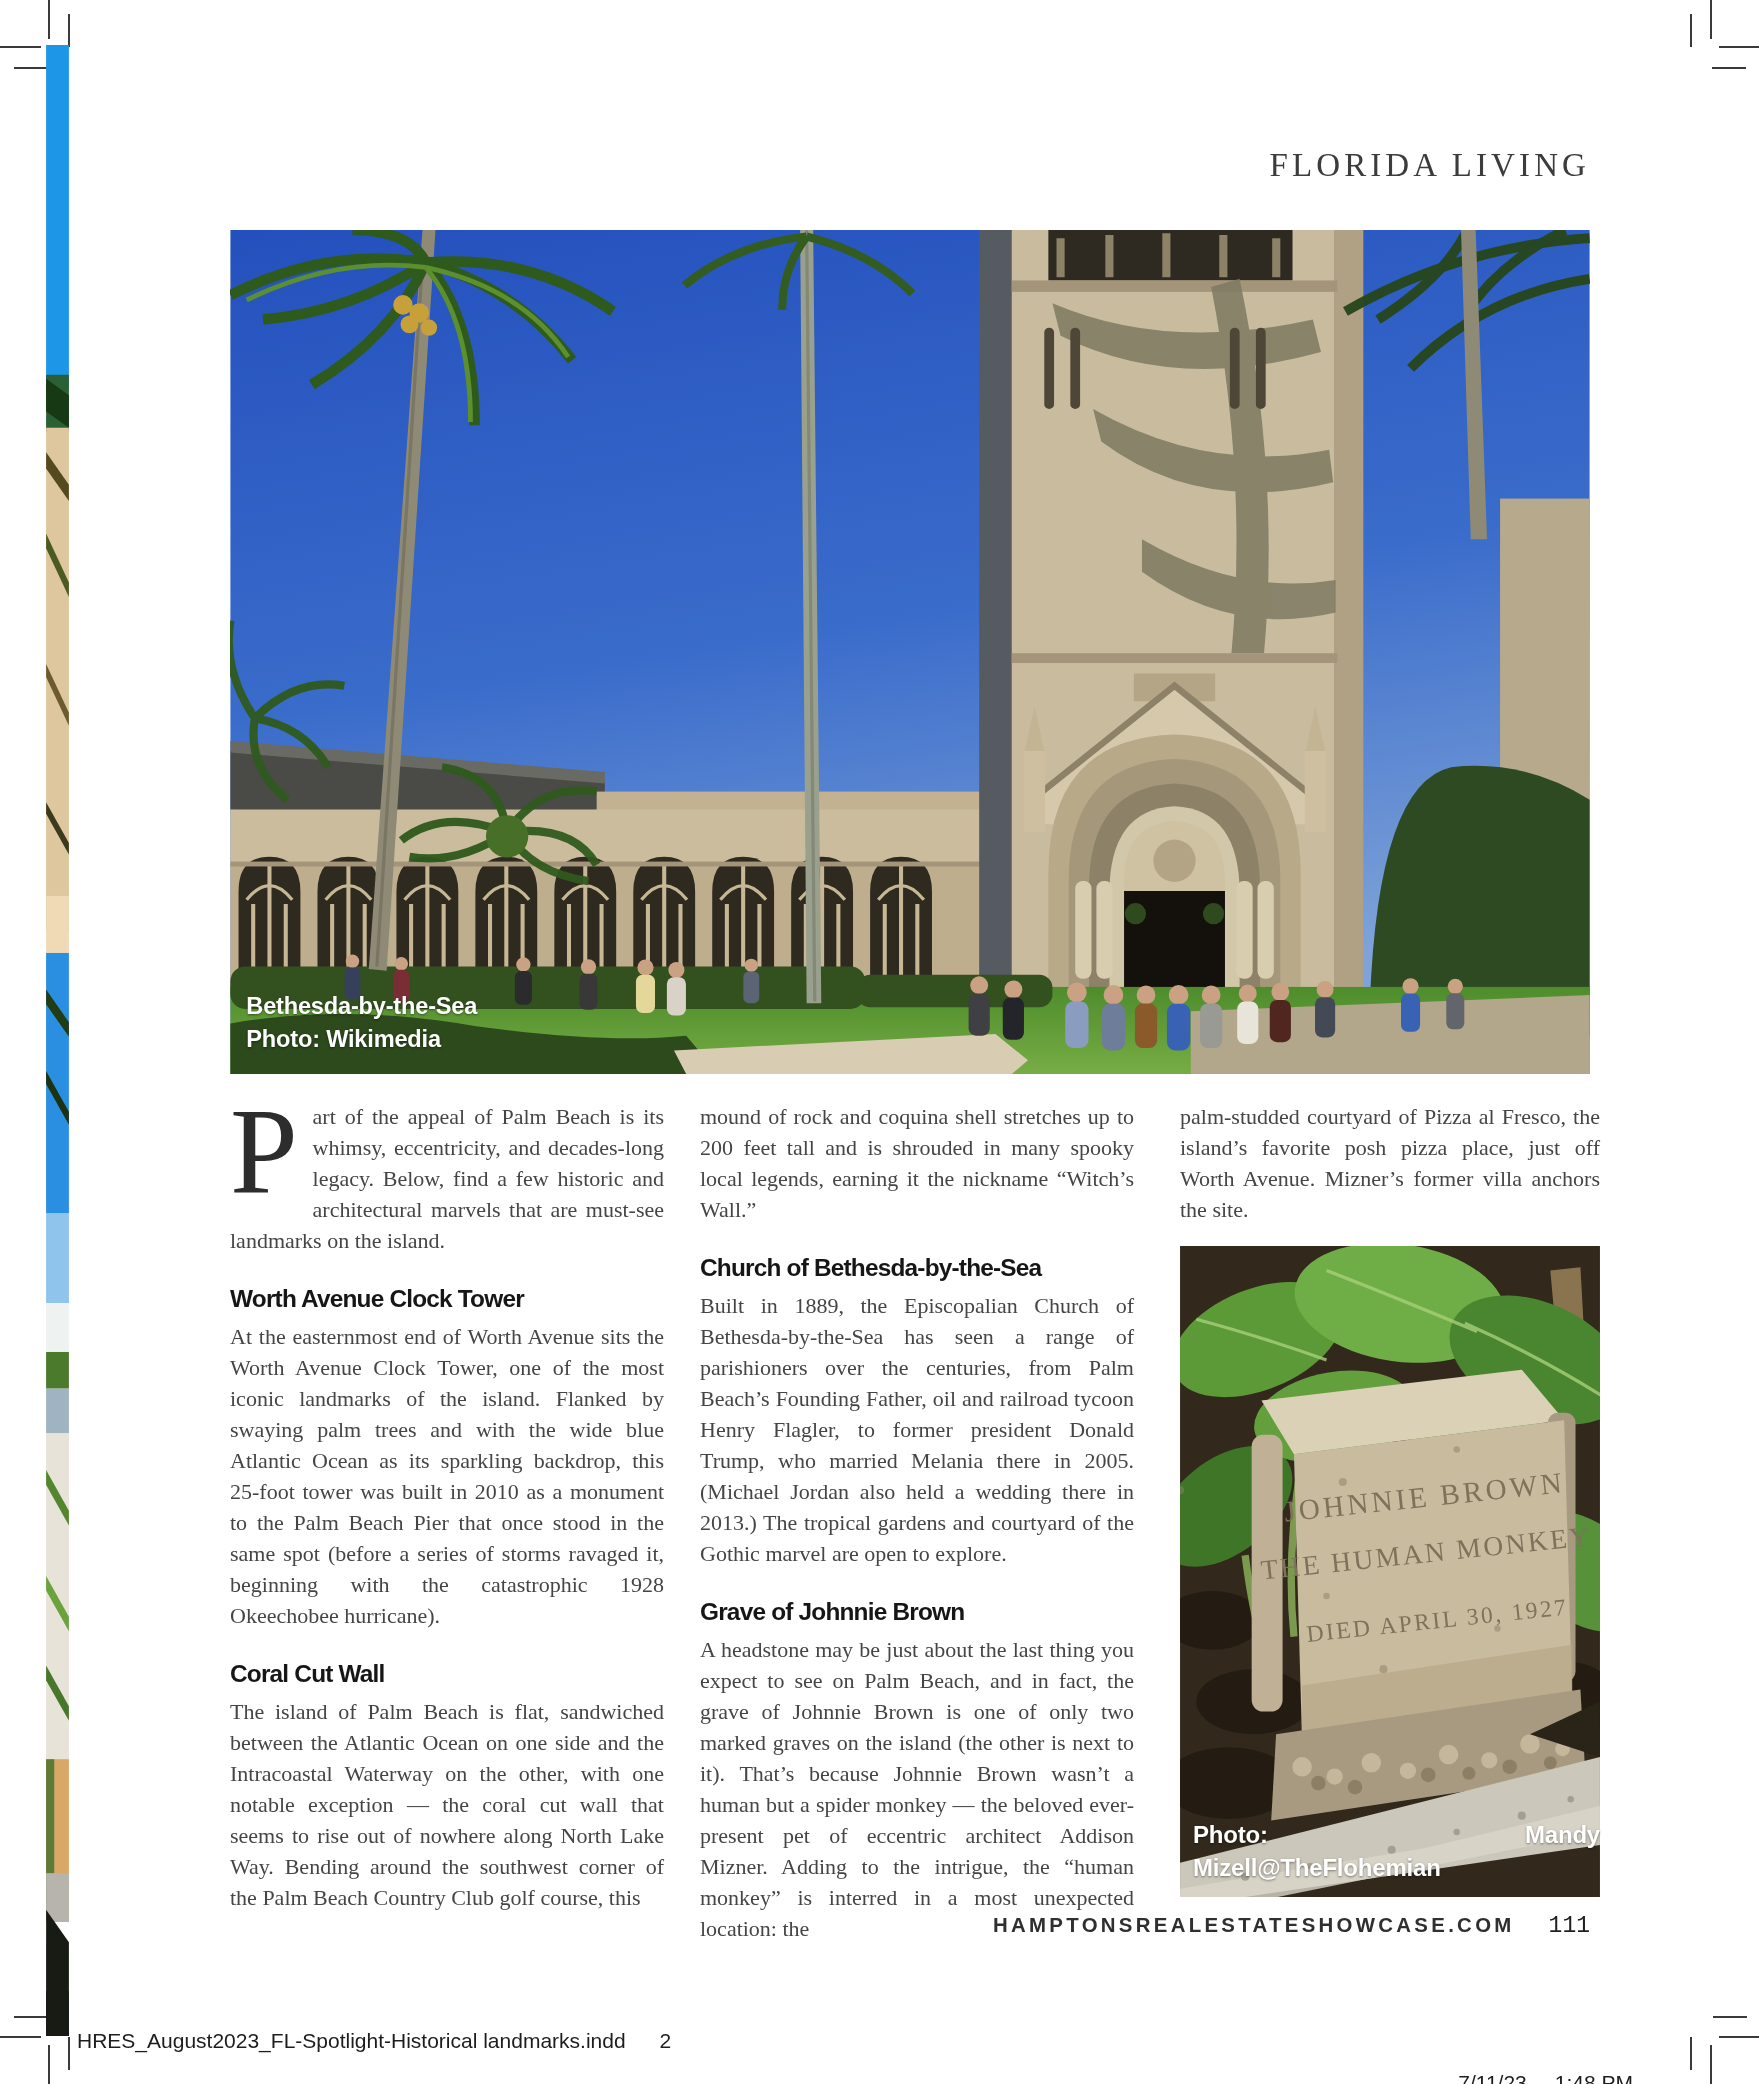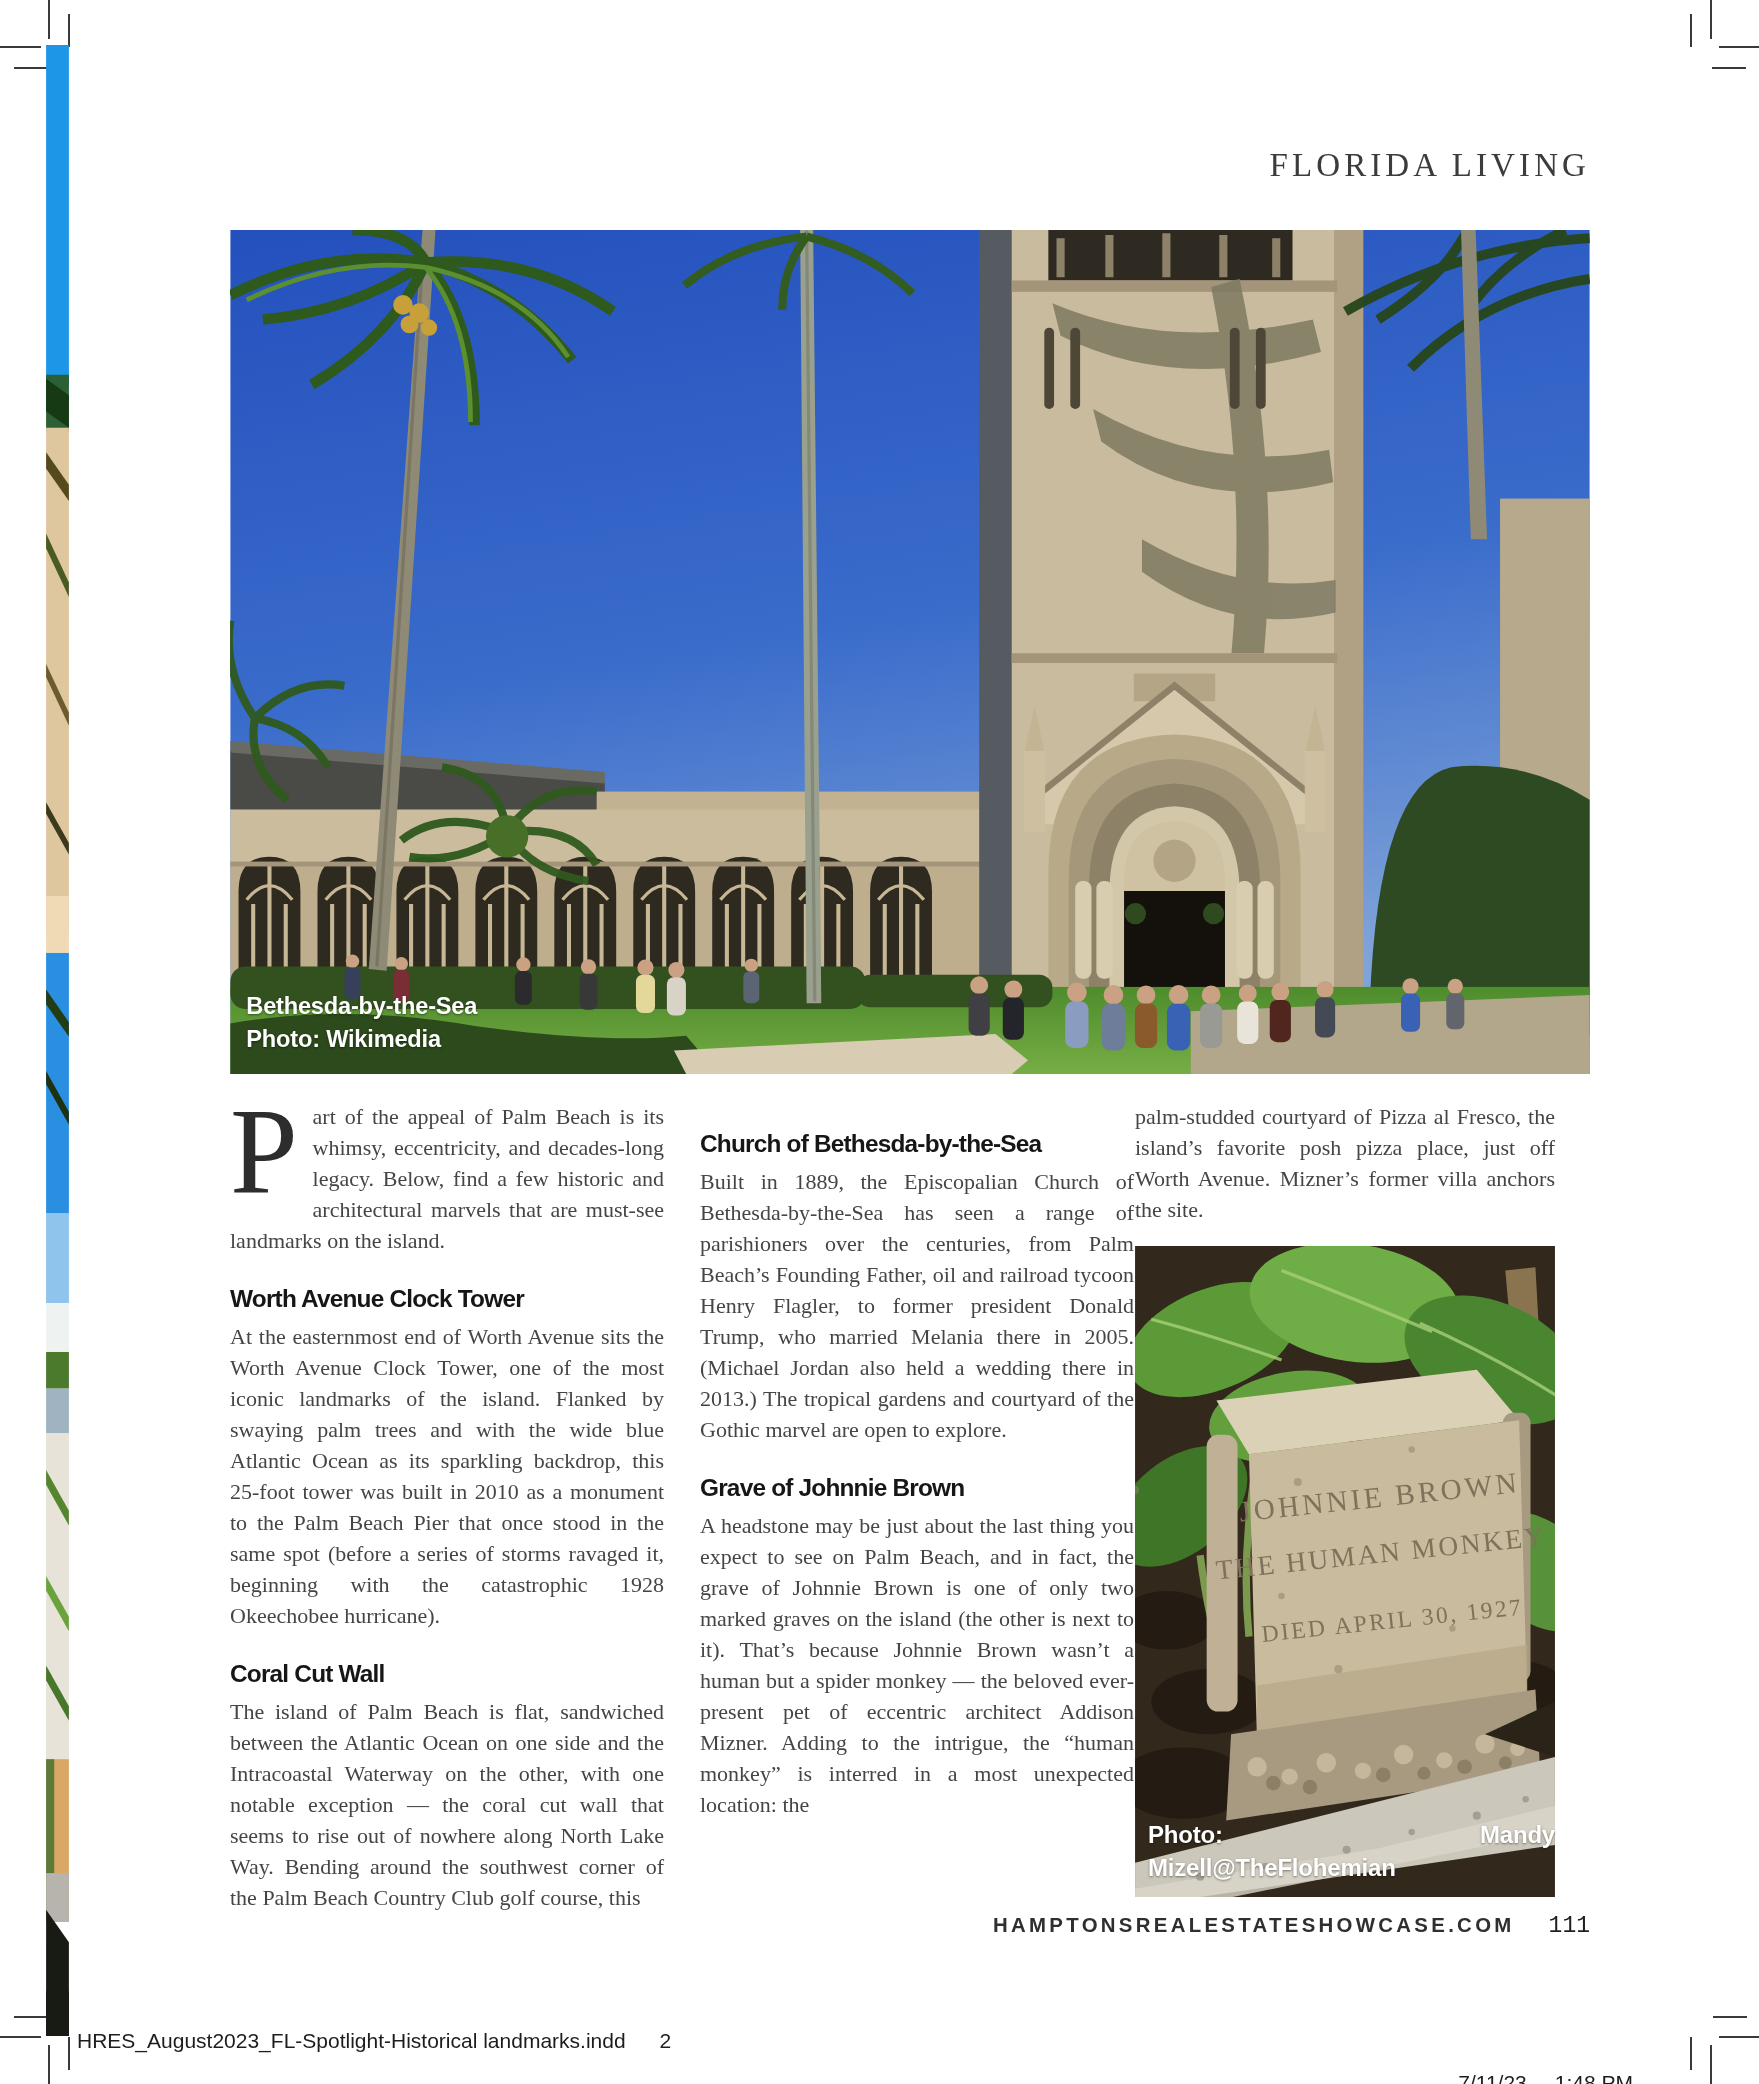--- a/index.html
+++ b/index.html
@@ -26,21 +26,21 @@
     font-family:Liberation Sans, sans-serif;font-weight:bold;
     font-size:23.6px;line-height:33px;letter-spacing:-0.2px;
     text-shadow:0 0.8px 2.4px rgba(0,0,0,.45);
   }
   
   .col{position:absolute;top:1101px;color:#454545;font-size:22px;line-height:31px;
        text-align:justify;}
   .col p{margin:0;}
   .col1{left:230px;width:434px;}
   .col2{left:700px;width:434px;}
-  .col3{left:1135px;width:420px;}
+  .col3{left:1180px;width:420px;}
   .heading{
     font-family:"Liberation Sans",sans-serif;font-weight:bold;color:#161616;
     font-size:24.4px;line-height:28px;letter-spacing:-0.8px;text-align:left;
     margin:29px 0 8.1px 0;
   }
   .dropcap{
     float:left;font-size:122px;line-height:88px;color:#2d2d2d;
     margin:6.5px 14.7px 0 0;font-family:"Liberation Serif",serif;
   }
   
@@ -336,20 +336,21 @@
 
 <div class="col col1">
   <p><span class="dropcap">P</span><span>art of the appeal of Palm Beach is its whimsy, eccentricity, and decades-long legacy. Below, find a few historic and architectural marvels that are must-see landmarks on the island.</span></p>
   <h3 class="heading">Worth Avenue Clock Tower</h3>
   <p>At the easternmost end of Worth Avenue sits the Worth Avenue Clock Tower, one of the most iconic landmarks of the island. Flanked by swaying palm trees and with the wide blue Atlantic Ocean as its sparkling backdrop, this 25-foot tower was built in 2010 as a monument to the Palm Beach Pier that once stood in the same spot (before a series of storms ravaged it, beginning with the catastrophic 1928 Okeechobee hurricane).</p>
   <h3 class="heading">Coral Cut Wall</h3>
   <p>The island of Palm Beach is flat, sandwiched between the Atlantic Ocean on one side and the Intracoastal Waterway on the other, with one notable exception — the coral cut wall that seems to rise out of nowhere along North Lake Way. Bending around the southwest corner of the Palm Beach Country Club golf course, this</p>
 </div>
 
 <div class="col col2">
+  <p>mound of rock and coquina shell stretches up to 200 feet tall and is shrouded in many spooky local legends, earning it the nickname “Witch’s Wall.”</p>
   <h3 class="heading">Church of Bethesda-by-the-Sea</h3>
   <p>Built in 1889, the Episcopalian Church of Bethesda-by-the-Sea has seen a range of parishioners over the centuries, from Palm Beach’s Founding Father, oil and railroad tycoon Henry Flagler, to former president Donald Trump, who married Melania there in 2005. (Michael Jordan also held a wedding there in 2013.) The tropical gardens and courtyard of the Gothic marvel are open to explore.</p>
   <h3 class="heading">Grave of Johnnie Brown</h3>
   <p>A headstone may be just about the last thing you expect to see on Palm Beach, and in fact, the grave of Johnnie Brown is one of only two marked graves on the island (the other is next to it). That’s because Johnnie Brown wasn’t a human but a spider monkey — the beloved ever-present pet of eccentric architect Addison Mizner. Adding to the intrigue, the “human monkey” is interred in a most unexpected location: the</p>
 </div>
 
 <div class="col col3">
   <p>palm-studded courtyard of Pizza al Fresco, the island’s favorite posh pizza place, just off Worth Avenue. Mizner’s former villa anchors the site.</p>
 
   <figure class="grave">

